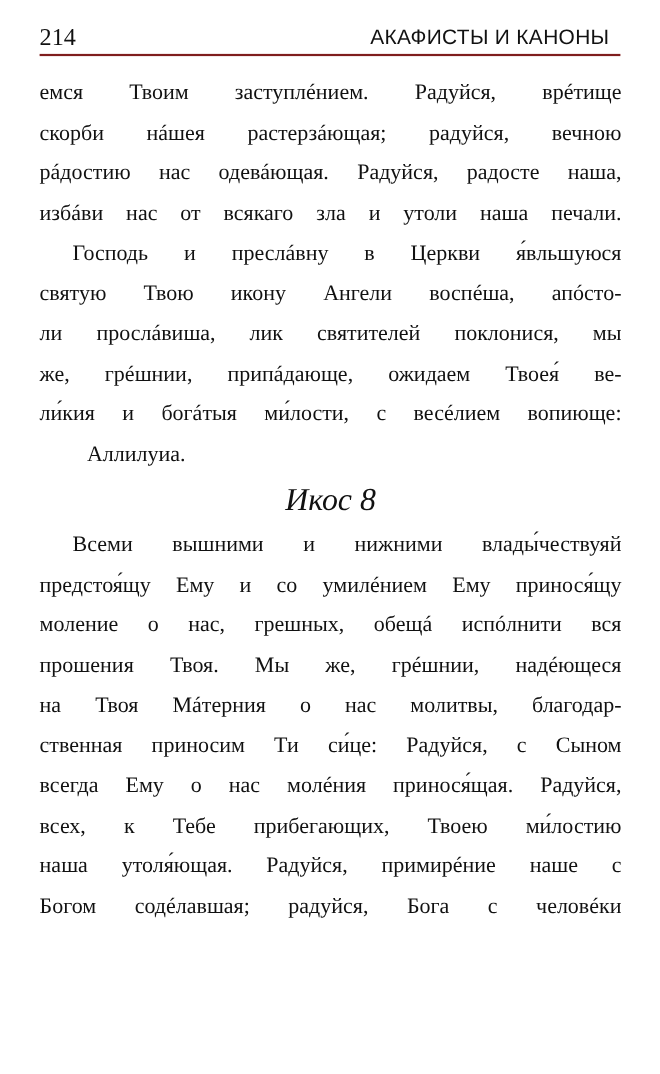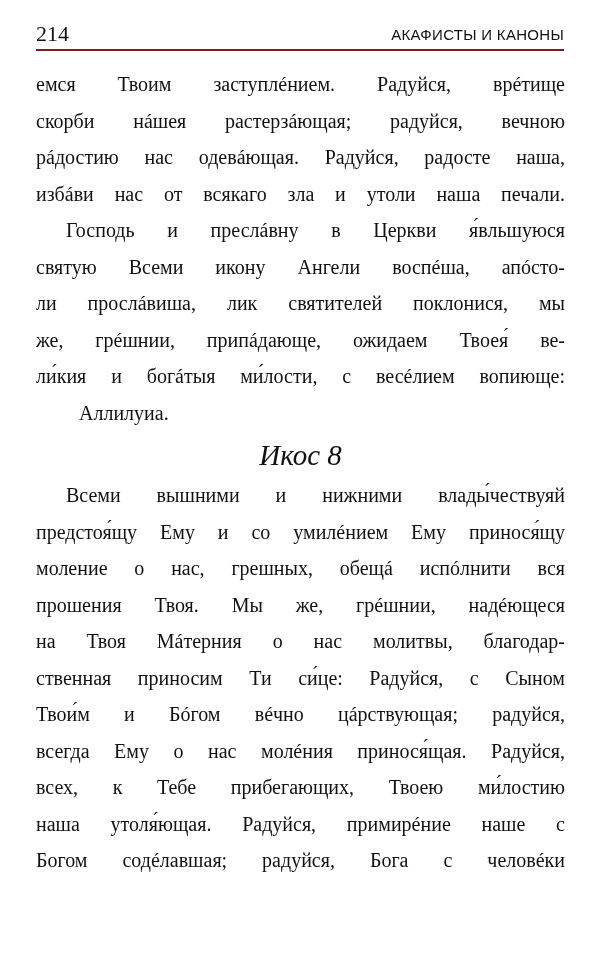--- a/index.html
+++ b/index.html
@@ -1,19 +1,19 @@
 <!DOCTYPE html>
 <html><head>
 <meta charset="utf-8">
 <style>
   html, body { margin: 0; padding: 0; background: #ffffff; }
   body { width: 600px; height: 976px; overflow: hidden; position: relative; font-family: "Liberation Serif", "DejaVu Serif", serif; color: #111; }
   .header { position: absolute; left: 36px; right: 36px; top: 20px; height: 29px; border-bottom: 2px solid #7f1d1d; }
   .page-num { position: absolute; left: 0; top: 2px; font-size: 22px; line-height: 24px; }
-  .running-title { position: absolute; right: 0; top: 4px; font-family: "Liberation Sans", "DejaVu Sans", sans-serif; font-size: 15px; line-height: 22px; letter-spacing: 0.3px; }
+  .running-title { position: absolute; right: 10px; top: 4px; font-family: "Liberation Sans", "DejaVu Sans", sans-serif; font-size: 19px; line-height: 22px; letter-spacing: 0.3px; }
   .content { position: absolute; left: 36px; width: 529px; top: 66px; }
   .line { font-size: 20px; line-height: 36.5px; height: 36.5px; white-space: nowrap; text-align: justify; text-align-last: justify; }
   .line.last { text-align-last: left; margin-left: 43px; }
   .line.indent { padding-left: 30px; }
   .heading { font-style: italic; font-size: 29px; line-height: 36px; height: 36px; text-align: center; margin: 6px 0 4px 0; }
 </style>
 </head>
 <body>
 
 <div class="header">
@@ -25,35 +25,34 @@
 
   <div>
     <div class="line">емся Твоим заступлéнием. Радуйся, врéтище</div>
     <div class="line">скорби нáшея растерзáющая; радуйся, вечною</div>
     <div class="line">рáдостию нас одевáющая. Радуйся, радосте наша,</div>
     <div class="line">избáви нас от всякаго зла и утоли наша печали.</div>
   </div>
 
   <div>
     <div class="line indent">Господь и преслáвну в Церкви я́вльшуюся</div>
-    <div class="line">святую Всеми икону Ангели воспéша, апóсто-</div>
+    <div class="line">святую Твою икону Ангели воспéша, апóсто-</div>
     <div class="line">ли прослáвиша, лик святителей поклонися, мы</div>
     <div class="line">же, грéшнии, припáдающе, ожидаем Твоея́ ве-</div>
     <div class="line">ли́кия и богáтыя ми́лости, с весéлием вопиюще:</div>
     <div class="line last">Аллилуиа.</div>
   </div>
 
   <div class="heading">Икос 8</div>
   <div>
     <div class="line indent">Всеми вышними и нижними влады́чествуяй</div>
     <div class="line">предстоя́щу Ему и со умилéнием Ему принося́щу</div>
     <div class="line">моление о нас, грешных, обещá испóлнити вся</div>
     <div class="line">прошения Твоя. Мы же, грéшнии, надéющеся</div>
     <div class="line">на Твоя Мáтерния о нас молитвы, благодар-</div>
     <div class="line">ственная приносим Ти си́це: Радуйся, с Сыном</div>
-    <div class="line">Твои́м и Бóгом вéчно цáрствующая; радуйся,</div>
     <div class="line">всегда Ему о нас молéния принося́щая. Радуйся,</div>
     <div class="line">всех, к Тебе прибегающих, Твоею ми́лостию</div>
     <div class="line">наша утоля́ющая. Радуйся, примирéние наше с</div>
     <div class="line">Богом содéлавшая; радуйся, Бога с человéки</div>
 
   </div>
 </div>
 
 </body></html>

